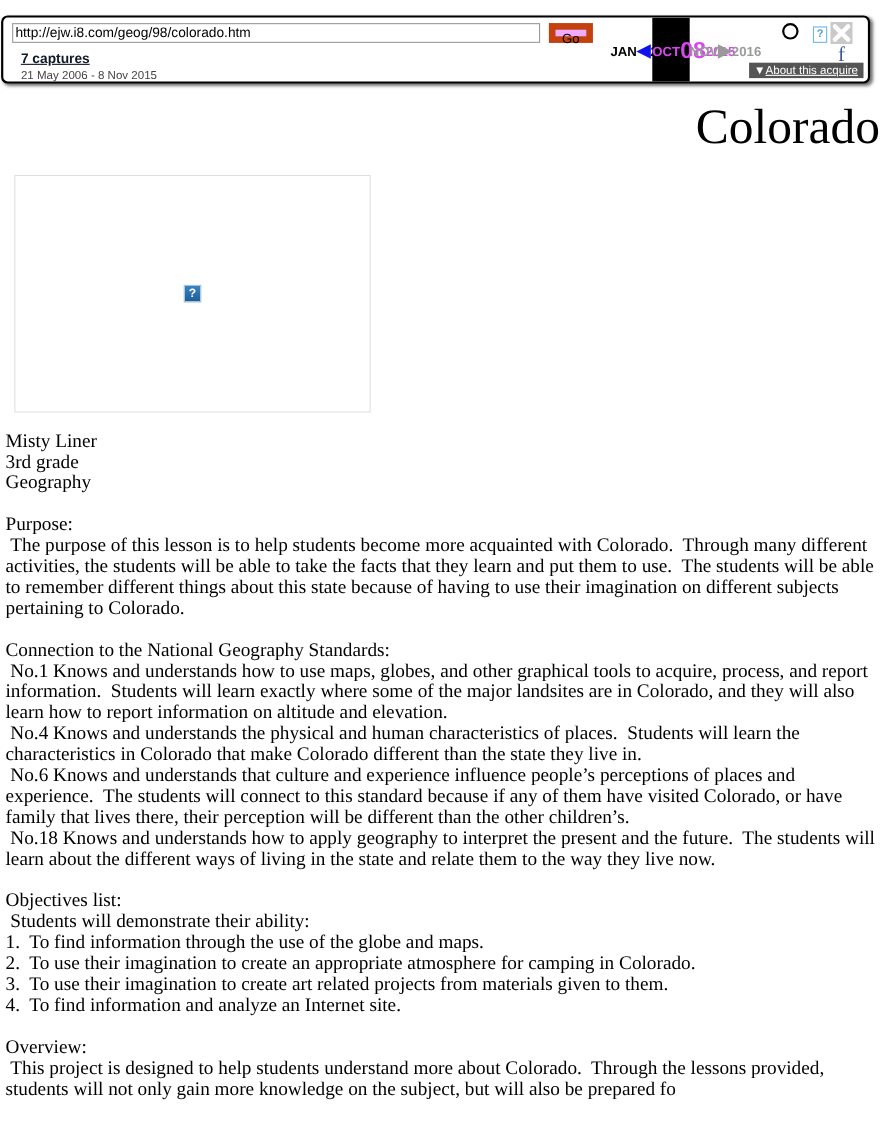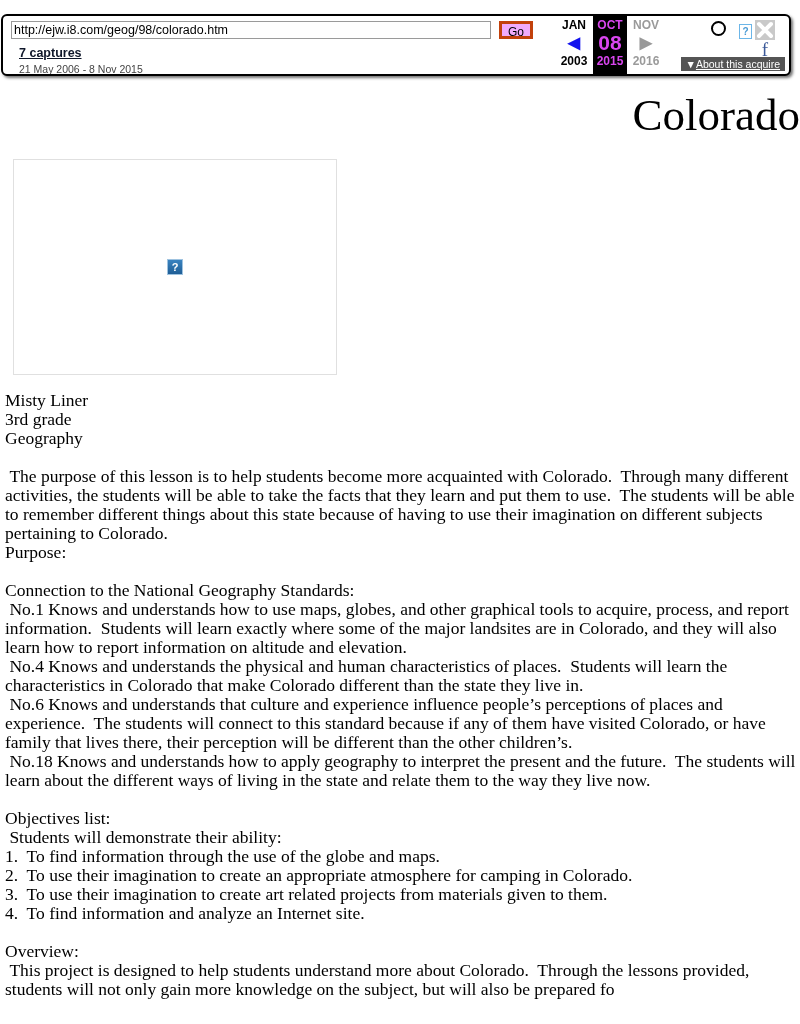--- a/index.html
+++ b/index.html
@@ -50,21 +50,21 @@
     font-size: 12.5px;
     color: #000;
     padding: 0 2px;
     box-sizing: border-box;
     outline: none;
   }
   .wm-go {
     margin-left: 8px;
     height: 18px;
     min-width: 34px;
-    border: 3px solid #c2410c;
+    border: 6px solid #c2410c;
     background: #f0abfc;
     font-family: "Liberation Sans", sans-serif;
     font-size: 12px;
     line-height: 16px;
     text-align: center;
     color: #000;
     cursor: pointer;
     padding: 0 6px;
     box-sizing: border-box;
   }
@@ -98,21 +98,21 @@
     position: absolute;
     top: 0;
     left: 552px;
     height: 60px;
     display: flex;
     align-items: stretch;
   }
   .wm-col {
     width: 38px;
     display: flex;
-    flex-direction: column;
+    flex-direction: row;
     align-items: center;
     justify-content: flex-start;
     font-family: "Liberation Sans", sans-serif;
     padding-top: 2px;
     box-sizing: border-box;
   }
   .wm-col .mon {
     font-size: 12px;
     font-weight: bold;
     line-height: 14px;
@@ -320,22 +320,22 @@
   <div id="hero-image">
     <div class="broken-icon">?</div>
   </div>
 
   <div class="body-text para" id="byline">Misty Liner
 3rd grade
 Geography</div>
 
   <div class="spacer"></div>
 
+  <div class="body-text para">Purpose:</div>
   <div class="body-text para"> The purpose of this lesson is to help students become more acquainted with Colorado.  Through many different activities, the students will be able to take the facts that they learn and put them to use.  The students will be able to remember different things about this state because of having to use their imagination on different subjects pertaining to Colorado.</div>
-  <div class="body-text para">Purpose:</div>
 
   <div class="spacer"></div>
 
   <div class="body-text para">Connection to the National Geography Standards:</div>
   <div class="body-text para"> No.1 Knows and understands how to use maps, globes, and other graphical tools to acquire, process, and report information.  Students will learn exactly where some of the major landsites are in Colorado, and they will also learn how to report information on altitude and elevation.
  No.4 Knows and understands the physical and human characteristics of places.  Students will learn the characteristics in Colorado that make Colorado different than the state they live in.
  No.6 Knows and understands that culture and experience influence people’s perceptions of places and experience.  The students will connect to this standard because if any of them have visited Colorado, or have family that lives there, their perception will be different than the other children’s.
  No.18 Knows and understands how to apply geography to interpret the present and the future.  The students will learn about the different ways of living in the state and relate them to the way they live now.</div>
 
   <div class="spacer"></div>

